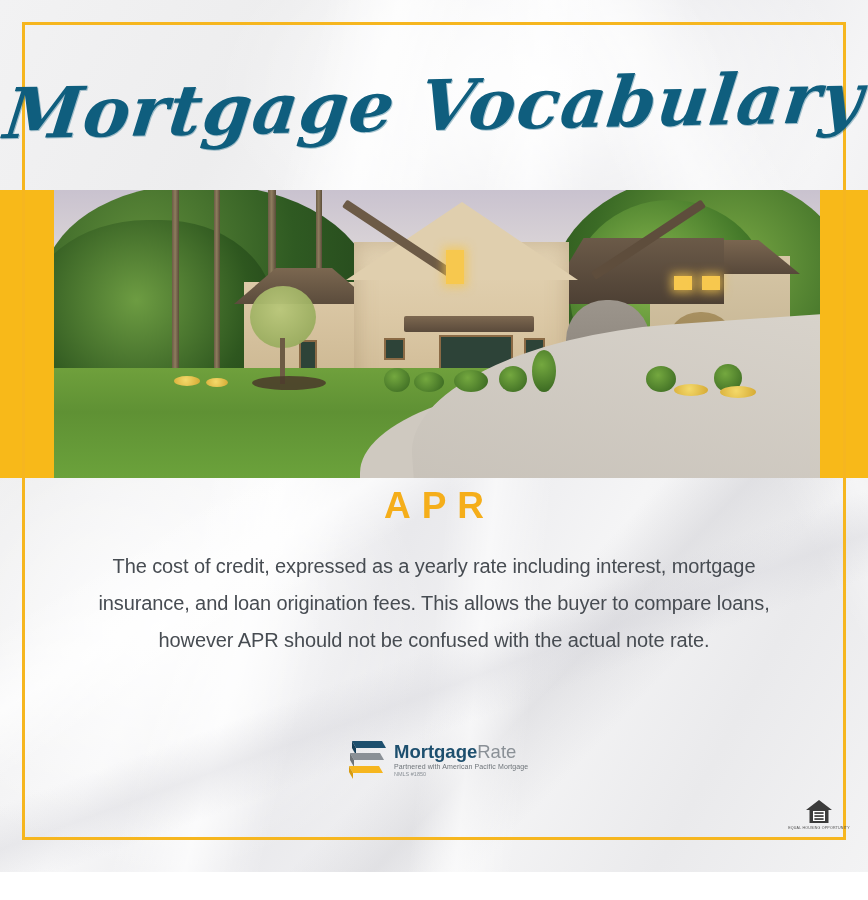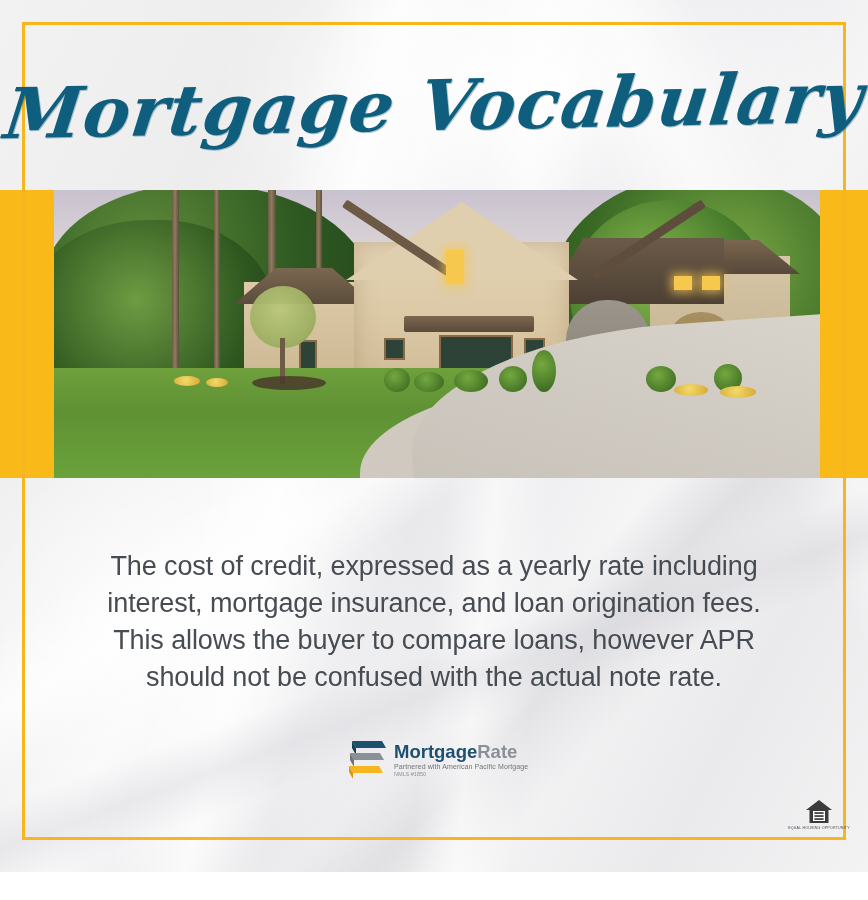--- a/index.html
+++ b/index.html
@@ -143,34 +143,34 @@
 
   
   #term{
     position:absolute;left:0;top:485px;width:868px;text-align:center;z-index:7;
     font-size:37px;font-weight:700;color:#F5AE1A;letter-spacing:11px;
     text-indent:11px;
   }
   #definition{
     position:absolute;left:96px;top:548px;width:676px;z-index:7;
     text-align:center;color:#474C52;
-    font-size:27px;line-height:37px;font-weight:400;
+    font-size:20px;line-height:37px;font-weight:400;
     letter-spacing:-.1px;
   }
 
   
   #logo{
     position:absolute;left:348px;top:738px;z-index:7;
     display:flex;align-items:flex-start;gap:6px;
   }
   #logo-mark{position:relative;width:40px;height:44px;flex:0 0 auto;}
   #logo-text{padding-top:4px;}
   #logo-word{font-size:18.5px;line-height:19px;font-weight:700;white-space:nowrap;}
   #logo-word .p1{color:#1D4F6E;}
-  #logo-word .p2{color:#8A9096;font-weight:700;}
+  #logo-word .p2{color:#8A9096;font-weight:400;}
   #logo-tag{font-size:7px;line-height:9px;color:#6E7479;white-space:nowrap;letter-spacing:.1px;margin-top:1px;}
   #logo-nmls{font-size:5.5px;line-height:7px;color:#8A9096;white-space:nowrap;margin-top:0px;}
 
   
   #eho{position:absolute;left:803px;top:799px;width:32px;height:34px;z-index:7;
     display:flex;flex-direction:column;align-items:center;}
   #eho-cap{font-size:3.6px;line-height:4px;color:#4a4a4a;letter-spacing:.2px;margin-top:1px;white-space:nowrap;}
 </style>
 </head>
 <body>
@@ -234,20 +234,21 @@
         <div class="ph shrub" style="left:478px;top:160px;width:24px;height:42px;"></div>
         <div class="ph shrub" style="left:592px;top:176px;width:30px;height:26px;"></div>
         <div class="ph shrub" style="left:660px;top:174px;width:28px;height:28px;"></div>
         <div class="ph flower" style="left:120px;top:186px;width:26px;height:10px;"></div>
         <div class="ph flower" style="left:152px;top:188px;width:22px;height:9px;"></div>
         <div class="ph flower" style="left:620px;top:194px;width:34px;height:12px;"></div>
         <div class="ph flower" style="left:666px;top:196px;width:36px;height:12px;"></div>
       </div>
     </div>
 
+    <div id="term">APR</div>
 
     <div id="definition">The cost of credit, expressed as a yearly rate including interest, mortgage insurance, and loan origination fees. This allows the buyer to compare loans, however APR should not be confused with the actual note rate.</div>
 
     <div id="logo">
       <div id="logo-mark">
         <svg width="40" height="44" viewBox="0 0 40 44" xmlns="http://www.w3.org/2000/svg">
           <path d="M4 3 L34 3 L38 10 L8 10 Z" fill="#1D4F6E"></path>
           <path d="M4 3 L8 10 L8 17 L4 10 Z" fill="#153E58"></path>
           <path d="M2 15 L32 15 L36 22 L6 22 Z" fill="#8A9096"></path>
           <path d="M2 15 L6 22 L6 29 L2 22 Z" fill="#6E7479"></path>

